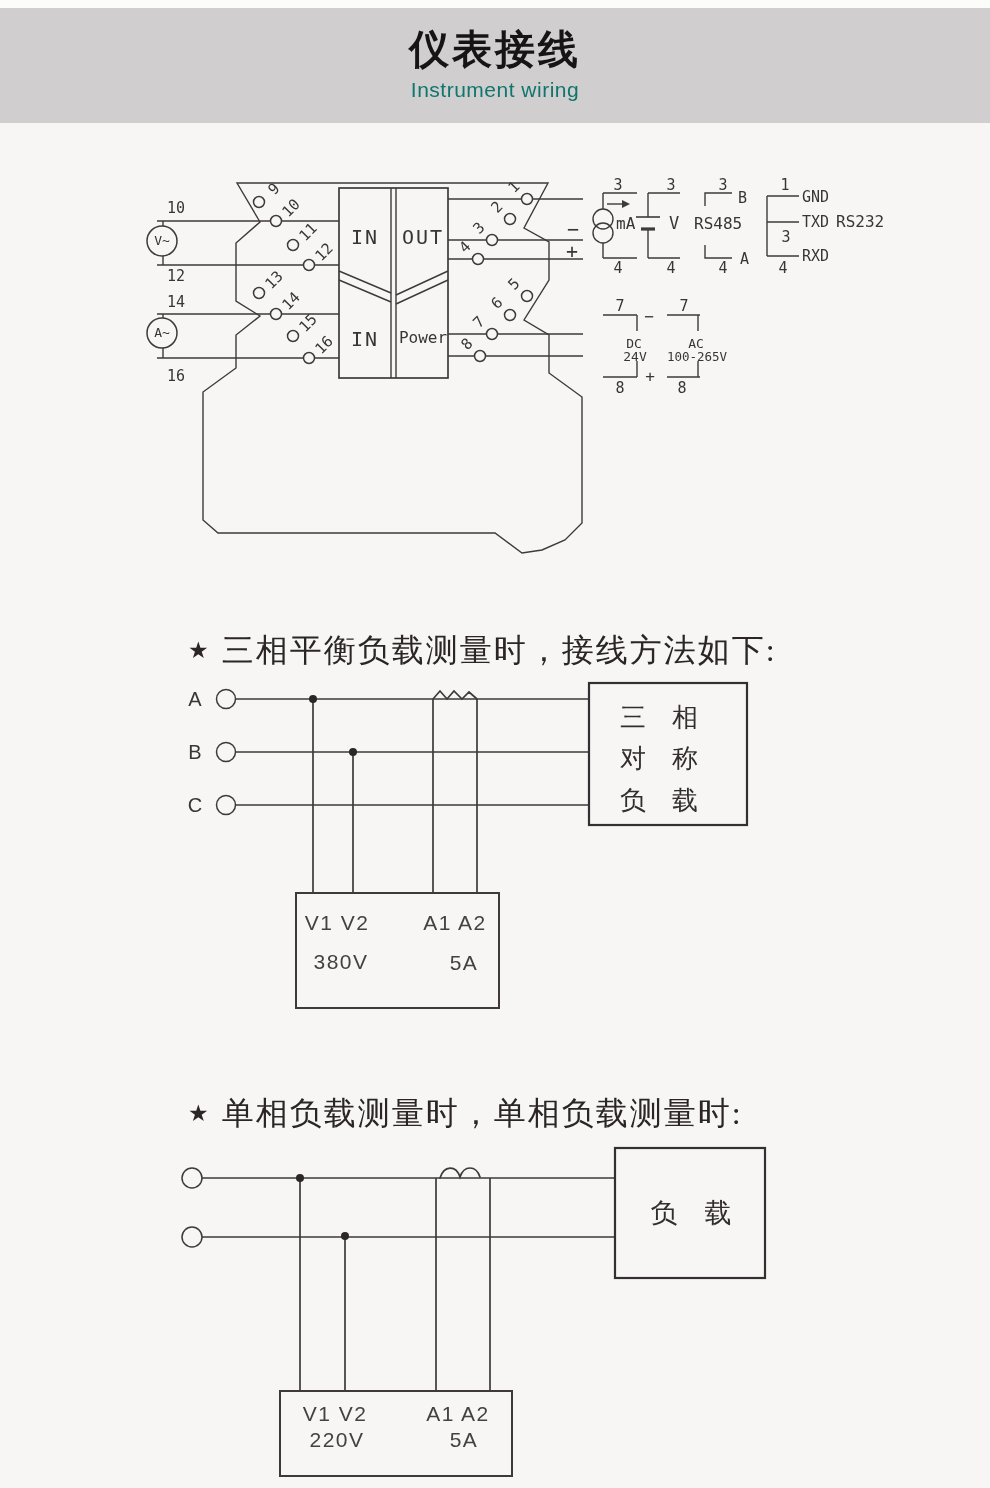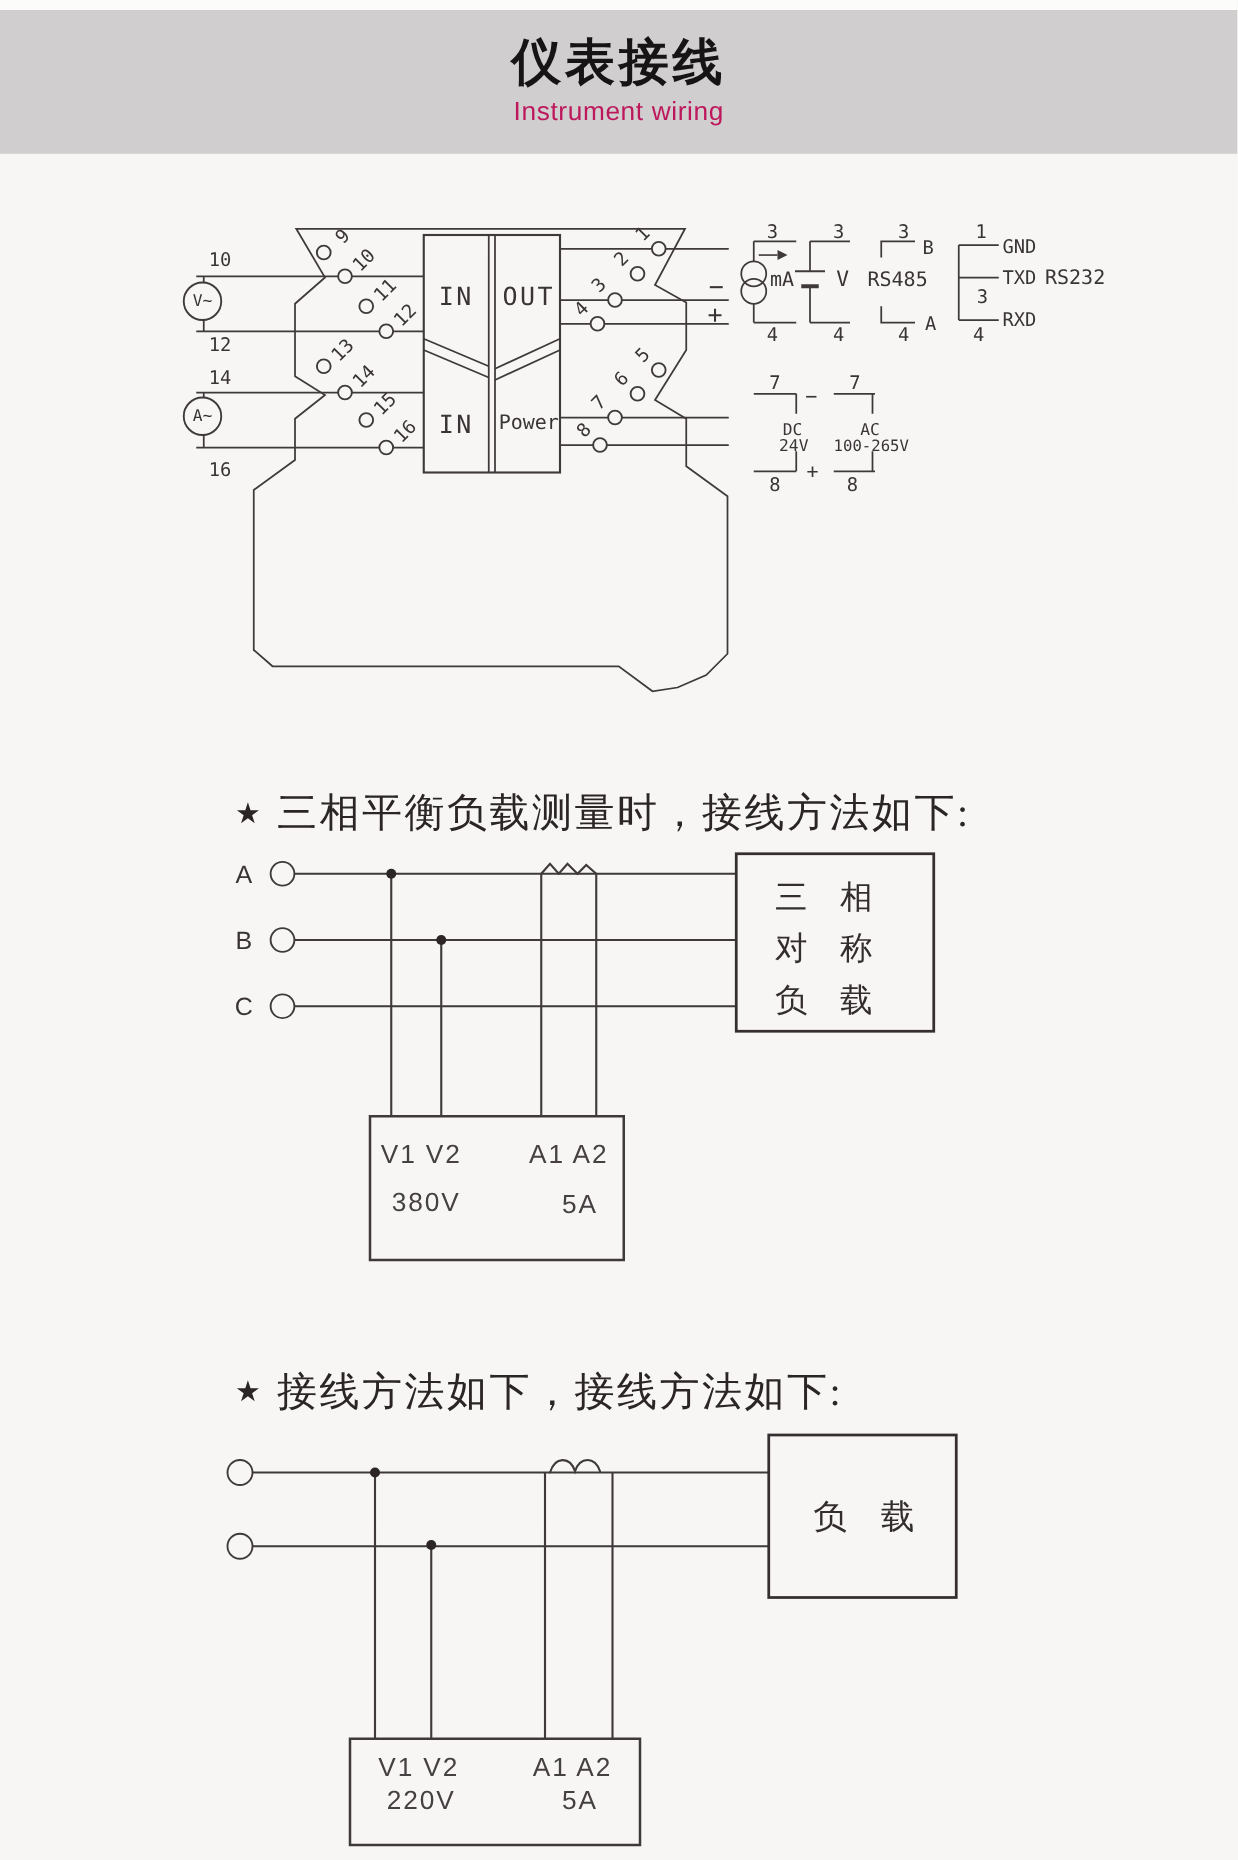--- a/index.html
+++ b/index.html
@@ -4,21 +4,21 @@
 <style>
   html,body{margin:0;padding:0;}
   body{width:990px;background:#fbfbfa;font-family:"Liberation Sans",sans-serif;}
   #page{position:relative;width:990px;height:1488px;background:#f7f6f5;overflow:hidden;}
   #top-strip{position:absolute;left:0;top:0;width:990px;height:8px;background:#fcfcfب;background:#fcfcfb;}
   #header-band{position:absolute;left:0;top:8px;width:990px;height:115px;background:#d0cecf;}
   #page-title{position:absolute;left:0;top:22px;width:990px;text-align:center;
     font-size:40px;font-weight:700;letter-spacing:3px;color:#161415;
     font-family:Liberation Sans, sans-serif;}
   #page-subtitle{position:absolute;left:0;top:78px;width:990px;text-align:center;
-    font-size:21px;font-weight:400;color:#be185d;letter-spacing:0.5px;}
+    font-size:21px;font-weight:400;color:#0f766e;letter-spacing:0.5px;}
   .heading{position:absolute;left:188px;display:flex;align-items:center;color:#2b2526;
     font-family:"Liberation Serif",serif;}
   .heading .star{font-size:23px;margin-right:13px;line-height:1;}
   .heading .htxt{font-size:32px;letter-spacing:2px;line-height:1.2;}
   #heading-three-phase{top:631px;}
   #heading-single-phase{top:1094px;}
   svg{position:absolute;left:0;}
   svg text{font-family:"DejaVu Sans Mono",monospace;fill:#3a3436;}
   .ln{stroke:#3f393b;stroke-width:1.4;fill:none;}
   .ln2{stroke:#3f393b;stroke-width:1.7;fill:none;}
@@ -196,21 +196,21 @@
     <text class="cjk mid" style="font-size:26px" x="659" y="767">对　称</text>
     <text class="cjk mid" style="font-size:26px" x="659" y="809">负　载</text>
     <text class="meter mid" x="337" y="930">V1 V2</text>
     <text class="meter mid" x="455" y="930">A1 A2</text>
     <text class="meter mid" x="341" y="969">380V</text>
     <text class="meter mid" x="464" y="970">5A</text>
   </svg>
 
   <div class="heading" id="heading-single-phase">
     <span class="star">★</span>
-    <span class="htxt">接线方法如下，接线方法如下:</span>
+    <span class="htxt">单相负载测量时，单相负载测量时:</span>
   </div>
 
   <svg style="top:1130px" width="990" height="358" viewBox="0 1130 990 358">
     <g>
       <path class="ln2" d="M202,1178 H615 M202,1237 H615"></path>
       <circle class="term" cx="192" cy="1178" r="10"></circle>
       <circle class="term" cx="192" cy="1237" r="10"></circle>
       <path class="ln2" d="M300,1178 V1391 M345,1236 V1391 M436,1178 V1391 M490,1178 V1391"></path>
       <circle class="dot" cx="300" cy="1178" r="4"></circle>
       <circle class="dot" cx="345" cy="1236" r="4"></circle>

